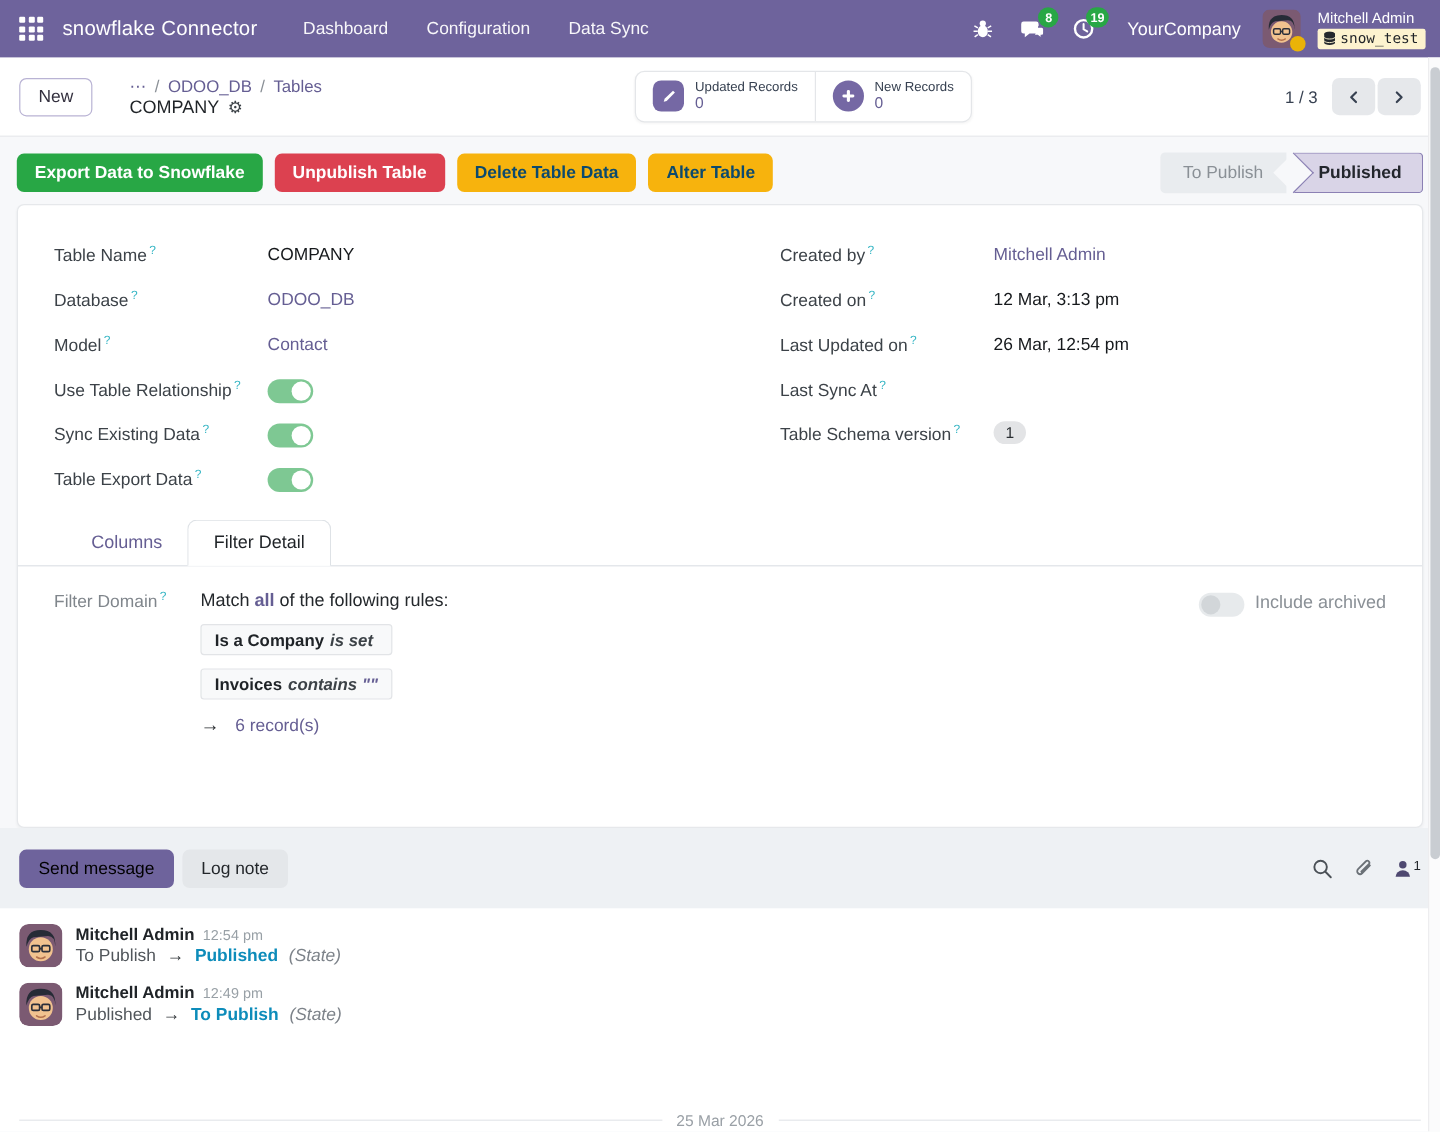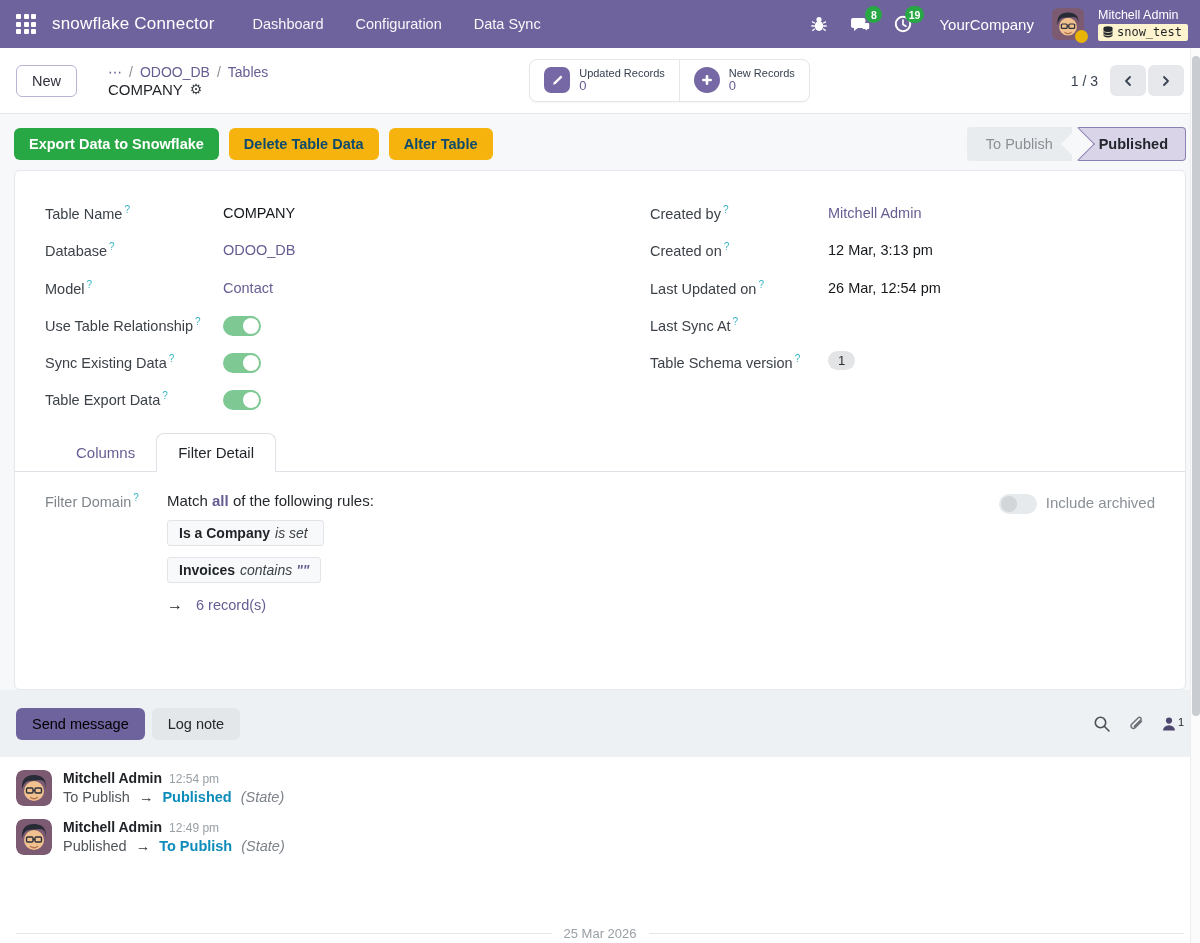--- a/index.html
+++ b/index.html
@@ -80,21 +80,21 @@
   .tab-active { background:#fff; border:1px solid #dee2e6; border-bottom:1px solid #fff; margin-bottom:-1px; border-radius:8px 8px 0 0; color:#1f2327; }
 
   
   .tab-content { display:flex; padding:20px 30px 0 30px; align-items:flex-start; }
   .filter-field-label { width:122px; flex:none; color:#80868c; font-size:14.5px; }
   .filter-main { flex:0 1 auto; }
   .match-line { font-size:15px; color:#24282c; }
   .match-all { color:#655e93; font-weight:bold; }
   .rule-chip { display:inline-block; background:#f8f9fa; border:1px solid #e2e4e7; border-radius:3px; padding:4px 11px; font-size:14px; cursor:pointer; }
   .rule-field { font-weight:bold; color:#1f2327; }
-  .rule-op { font-style:italic; color:#3c4247; margin-left:5px; }
+  .rule-op { font-style:italic; color:#3c4247; margin-left:5px;font-weight:bold; }
   .rule-val { font-style:italic; font-weight:bold; color:#655e93; margin-left:4px; }
   .chip-row { margin-top:11px; }
   .record-line { margin-top:13px; display:flex; align-items:center; gap:13px; }
   .record-arrow { font-size:16px; color:#24282c; }
   .record-link { color:#655e93; font-size:14.5px; cursor:pointer; }
   .archived-zone { margin-left:auto; display:flex; align-items:center; gap:9px; color:#8a9096; font-size:15px; }
 
   
   .compose-band { height:67px; background:#eef1f4; display:flex; align-items:center; padding:0 16px; gap:7px; }
   .btn-send { background:#6e639c; color:#000000; border:none; border-radius:6px; padding:8px 16px; font-size:14.5px; cursor:pointer; font-family:inherit; }
@@ -246,20 +246,21 @@
             <polyline points="5,3 9,7 5,11" fill="none" stroke="#374151" stroke-width="1.8" stroke-linecap="round" stroke-linejoin="round"></polyline>
           </svg>
       </span>
     </span>
   </div>
 </div>
 
 <div class="main">
   <div class="action-row">
     <button class="btn btn-green">Export Data to Snowflake</button>
+    <button class="btn btn-red">Unpublish Table</button>
     <button class="btn btn-yellow">Delete Table Data</button>
     <button class="btn btn-yellow">Alter Table</button>
     <div class="statusbar">
       <span class="step-inactive">To Publish</span>
       <span class="step-active">
           <span>Published</span>
         </span>
     </div>
   </div>
 

